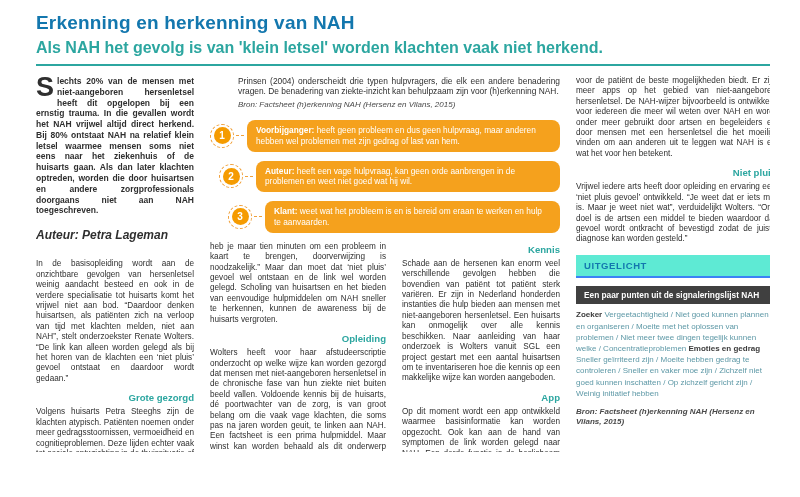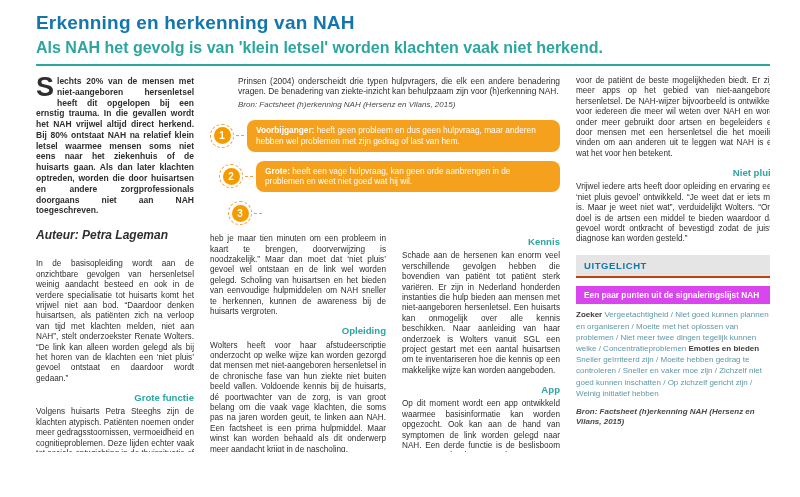--- a/index.html
+++ b/index.html
@@ -42,23 +42,23 @@
           display:flex; align-items:center; justify-content:center; box-sizing:border-box; }
   .numc { width:17px; height:17px; background:#f59b00; border-radius:50%; color:#fff; font-weight:bold;
           font-size:10px; display:flex; align-items:center; justify-content:center; }
   .connector { width:8px; height:0; border-top:1px dashed #f0a13c; margin:0 3px 0 2px; flex:0 0 auto; }
   .tp-box { flex:1; background:#f5a11d; border-radius:8px; padding:5px 9px; color:#ffffff;
             font-size:8.3px; line-height:1.3; text-align:left; }
   .tp-box .lbl { font-weight:bold; }
 
   
   .hl { margin-top:10px; text-align:left; }
-  .hl-head { background:#e5e5e5; color:#1377ae; font-weight:bold; font-size:9.5px; letter-spacing:.6px;
-             padding:5px 8px 4px 8px; border-bottom:2px solid #c2410c; }
-  .hl-bar { background:#d946ef; color:#ffffff; font-weight:bold; font-size:8.3px; padding:4px 8px; margin-top:8px; }
+  .hl-head { background:#5eead4; color:#1377ae; font-weight:bold; font-size:9.5px; letter-spacing:.6px;
+             padding:5px 8px 4px 8px; border-bottom:2px solid #3b82f6; }
+  .hl-bar { background:#404040; color:#ffffff; font-weight:bold; font-size:8.3px; padding:4px 8px; margin-top:8px; }
   .hl-body { font-size:8px; line-height:1.4; color:#5d98a6; margin-top:5px; text-align:left; }
   .hl-body b { color:#3b3b3b; }
   .hl-source { font-style:italic; font-weight:bold; font-size:8px; color:#4a4a4a; margin-top:8px; }
 </style>
 </head>
 <body>
 
 <div class="page">
 
   <div>
@@ -66,21 +66,21 @@
     <div class="subtitle">Als NAH het gevolg is van 'klein letsel' worden klachten vaak niet herkend.</div>
     <div class="rule"></div>
   </div>
 
   <div class="content">
 
     <div class="col c1">
       <p class="intro"><span class="dropcap">S</span><span>lechts 20% van de mensen met niet-aangeboren hersenletsel heeft dit opgelopen bij een ernstig trauma. In die gevallen wordt het NAH vrijwel altijd direct herkend. Bij 80% ontstaat NAH na relatief klein letsel waarmee mensen soms niet eens naar het ziekenhuis of de huisarts gaan. Als dan later klachten optreden, worden die door huisartsen en andere zorgprofessionals doorgaans niet aan NAH toegeschreven.</span></p>
       <p class="author">Auteur: Petra Lageman</p>
       <p class="body-p">In de basisopleiding wordt aan de onzichtbare gevolgen van hersenletsel weinig aandacht besteed en ook in de verdere specialisatie tot huisarts komt het vrijwel niet aan bod. “Daardoor denken huisartsen, als patiënten zich na verloop van tijd met klachten melden, niet aan NAH”, stelt onderzoekster Renate Wolters. “De link kan alleen worden gelegd als bij het horen van de klachten een ‘niet pluis’ gevoel ontstaat en daardoor wordt gedaan.”</p>
-      <div class="sec-h">Grote functie</div>
+      <div class="sec-h">Grote gezorgd</div>
       <p class="body-p">Volgens huisarts Petra Steeghs zijn de klachten atypisch. Patiënten noemen onder meer gedragsstoornissen, vermoeidheid en cognitieproblemen. Deze lijden echter vaak tot sociale ontwrichting in de thuissituatie of tot problemen op het werk met hoge zorgkosten en loonwaardeverlies als gevolg. “Als huisarts</p>
     </div>
 
     <div class="panel">
       <p class="tp-intro">Prinsen (2004) onderscheidt drie typen hulpvragers, die elk een andere benadering vragen. De benadering van ziekte-inzicht kan behulpzaam zijn voor (h)erkenning NAH.</p>
       <p class="tp-source">Bron: Factsheet (h)erkenning NAH (Hersenz en Vilans, 2015)</p>
 
       <div class="tp-row r1">
         <span class="ring">
             <span class="numc">1</span>
@@ -88,29 +88,31 @@
         <span class="connector"></span>
         <div class="tp-box"><span class="lbl">Voorbijganger:</span>
           <span>heeft geen probleem en dus geen hulpvraag, maar anderen hebben wel problemen met zijn gedrag of last van hem.</span></div>
       </div>
 
       <div class="tp-row r2">
         <span class="ring">
             <span class="numc">2</span>
           </span>
         <span class="connector"></span>
-        <div class="tp-box"><span class="lbl">Grote:</span>
+        <div class="tp-box"><span class="lbl">Auteur:</span>
           <span>heeft een vage hulpvraag, kan geen orde aanbrengen in de problemen en weet niet goed wat hij wil.</span></div>
       </div>
 
       <div class="tp-row r3">
         <span class="ring">
             <span class="numc">3</span>
           </span>
         <span class="connector"></span>
+        <div class="tp-box"><span class="lbl">Klant:</span>
+          <span>weet wat het probleem is en is bereid om eraan te werken en hulp te aanvaarden.</span></div>
       </div>
     </div>
 
     <div class="col c2">
       <p class="body-p">heb je maar tien minuten om een probleem in kaart te brengen, doorverwijzing is noodzakelijk.” Maar dan moet dat ‘niet pluis’ gevoel wel ontstaan en de link wel worden gelegd. Scholing van huisartsen en het bieden van eenvoudige hulpmiddelen om NAH sneller te herkennen, kunnen de awareness bij de huisarts vergroten.</p>
       <div class="sec-h">Opleiding</div>
       <p class="body-p">Wolters heeft voor haar afstudeerscriptie onderzocht op welke wijze kan worden gezorgd dat mensen met niet-aangeboren hersenletsel in de chronische fase van hun ziekte niet buiten beeld vallen. Voldoende kennis bij de huisarts, dé poortwachter van de zorg, is van groot belang om die vaak vage klachten, die soms pas na jaren worden geuit, te linken aan NAH. Een factsheet is een prima hulpmiddel. Maar winst kan worden behaald als dit onderwerp meer aandacht krijgt in de nascholing.</p>
     </div>
 
     <div class="col c3">
@@ -124,21 +126,21 @@
       <p class="body-p">voor de patiënt de beste mogelijkheden biedt. Er zijn meer apps op het gebied van niet-aangeboren hersenletsel. De NAH-wijzer bijvoorbeeld is ontwikkeld voor iedereen die meer wil weten over NAH en wordt onder meer gebruikt door artsen en begeleiders en door mensen met een hersenletsel die het moeilijk vinden om aan anderen uit te leggen wat NAH is en wat het voor hen betekent.</p>
       <div class="sec-h">Niet pluis</div>
       <p class="body-p">Vrijwel iedere arts heeft door opleiding en ervaring een ‘niet pluis gevoel’ ontwikkeld. “Je weet dat er iets mis is. Maar je weet niet wat”, verduidelijkt Wolters. “Ons doel is de artsen een middel te bieden waardoor dat gevoel wordt ontkracht of bevestigd zodat de juiste diagnose kan worden gesteld.”</p>
 
       <div class="hl">
         <div class="hl-head">UITGELICHT</div>
         <div class="hl-bar">Een paar punten uit de signaleringslijst NAH</div>
         <p class="hl-body">
           <b>Zoeker</b>
           <span>Vergeetachtigheid / Niet goed kunnen plannen en organiseren / Moeite met het oplossen van problemen / Niet meer twee dingen tegelijk kunnen welke / Concentratieproblemen</span>
-          <b>Emoties en bieden</b>
+          <b>Emoties en gedrag</b>
           <span>Sneller geïrriteerd zijn / Moeite hebben gedrag te controleren / Sneller en vaker moe zijn / Zichzelf niet goed kunnen inschatten / Op zichzelf gericht zijn / Weinig initiatief hebben</span>
         </p>
         <p class="hl-source">Bron: Factsheet (h)erkenning NAH (Hersenz en Vilans, 2015)</p>
       </div>
     </div>
 
   </div>
 </div>
 
 </body></html>

